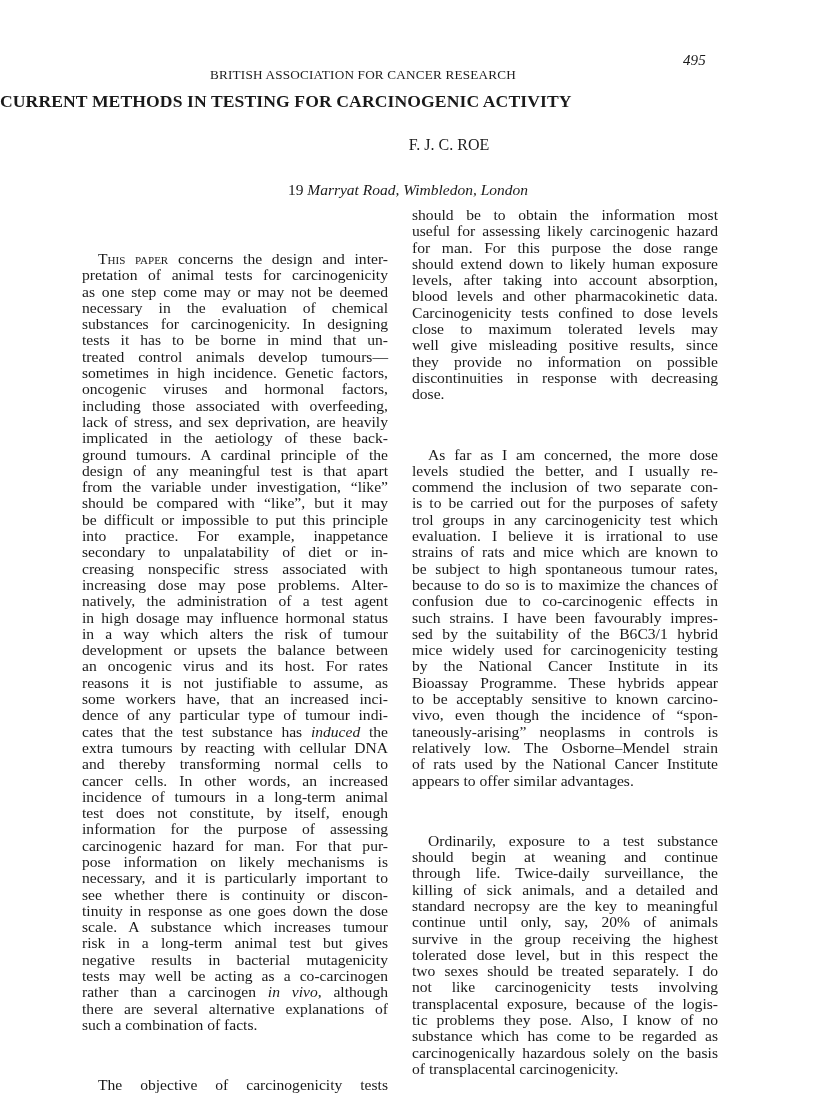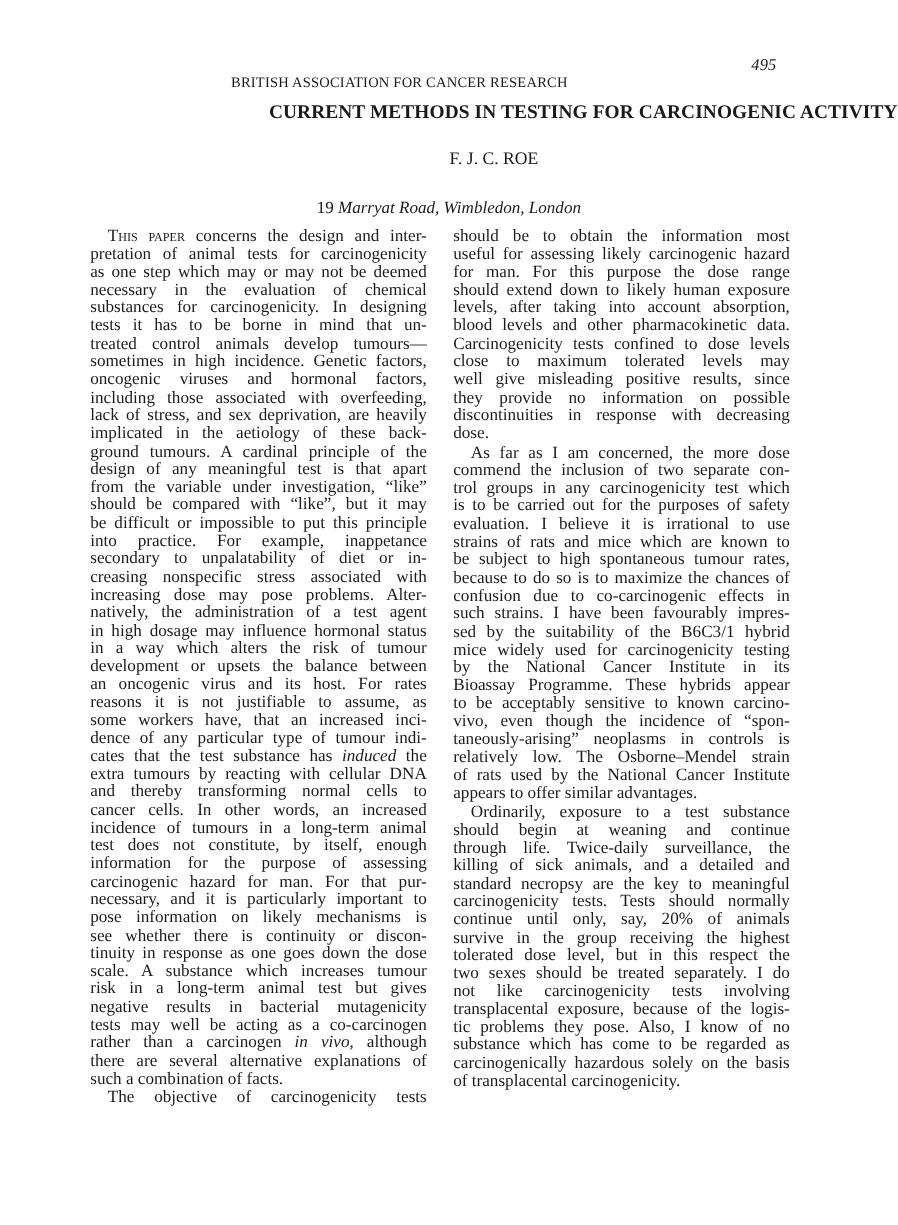--- a/index.html
+++ b/index.html
@@ -34,21 +34,21 @@
     right: 0;
     top: -2px;
     font-size: 15px;
     font-style: italic;
   }
   .title {
     position: absolute;
     top: 91px;
     left: 0;
     width: 816px;
-    text-align: right;
+    text-align: left;
     font-family: "Liberation Serif", serif;
     font-weight: bold;
     font-size: 17.6px;
     letter-spacing: 0.1px;
   }
   .author {
     position: absolute;
     top: 136px;
     left: 0;
     width: 816px;
@@ -93,41 +93,42 @@
     text-align-last: justify;
     white-space: nowrap;
     height: 16.3px;
     overflow: visible;
   }
   .line.last {
     text-align-last: left;
   }
   .line.first {
     padding-left: 16px;
+    margin-top: 44px;
   }
 </style>
 </head>
 <body>
 
 <div class="running-head">
   <span class="rh-title">BRITISH ASSOCIATION FOR CANCER RESEARCH</span>
   <span class="rh-page">495</span>
 </div>
 
 <div class="title">CURRENT METHODS IN TESTING FOR CARCINOGENIC ACTIVITY</div>
 <div class="author">F. J. C. ROE</div>
 <div class="affiliation">
   <span>19 </span><em>Marryat Road, Wimbledon, London</em>
 </div>
 
 <div class="column col-left" id="col-left">
     <div class="para">
       <span class="line first"><span class="smallcaps">This paper</span><span> concerns the design and inter-</span></span>
       <span class="line "><span>pretation of animal tests for carcinogenicity</span></span>
-      <span class="line "><span>as one step which may or may not be deemed</span></span>
+      <span class="line "><span>as one step come may or may not be deemed</span></span>
       <span class="line "><span>necessary in the evaluation of chemical</span></span>
       <span class="line "><span>substances for carcinogenicity. In designing</span></span>
       <span class="line "><span>tests it has to be borne in mind that un-</span></span>
       <span class="line "><span>treated control animals develop tumours—</span></span>
       <span class="line "><span>sometimes in high incidence. Genetic factors,</span></span>
       <span class="line "><span>oncogenic viruses and hormonal factors,</span></span>
       <span class="line "><span>including those associated with overfeeding,</span></span>
       <span class="line "><span>lack of stress, and sex deprivation, are heavily</span></span>
       <span class="line "><span>implicated in the aetiology of these back-</span></span>
       <span class="line "><span>ground tumours. A cardinal principle of the</span></span>
@@ -148,22 +149,22 @@
       <span class="line "><span>some workers have, that an increased inci-</span></span>
       <span class="line "><span>dence of any particular type of tumour indi-</span></span>
       <span class="line "><span>cates that the test substance has </span><em>induced</em><span> the</span></span>
       <span class="line "><span>extra tumours by reacting with cellular DNA</span></span>
       <span class="line "><span>and thereby transforming normal cells to</span></span>
       <span class="line "><span>cancer cells. In other words, an increased</span></span>
       <span class="line "><span>incidence of tumours in a long-term animal</span></span>
       <span class="line "><span>test does not constitute, by itself, enough</span></span>
       <span class="line "><span>information for the purpose of assessing</span></span>
       <span class="line "><span>carcinogenic hazard for man. For that pur-</span></span>
+      <span class="line "><span>pose information on likely mechanisms is</span></span>
       <span class="line "><span>necessary, and it is particularly important to</span></span>
-      <span class="line "><span>pose information on likely mechanisms is</span></span>
       <span class="line "><span>see whether there is continuity or discon-</span></span>
       <span class="line "><span>tinuity in response as one goes down the dose</span></span>
       <span class="line "><span>scale. A substance which increases tumour</span></span>
       <span class="line "><span>risk in a long-term animal test but gives</span></span>
       <span class="line "><span>negative results in bacterial mutagenicity</span></span>
       <span class="line "><span>tests may well be acting as a co-carcinogen</span></span>
       <span class="line "><span>rather than a carcinogen </span><em>in vivo</em><span>, although</span></span>
       <span class="line "><span>there are several alternative explanations of</span></span>
       <span class="line last"><span>such a combination of facts.</span></span>
     </div>
@@ -181,23 +182,24 @@
       <span class="line "><span>blood levels and other pharmacokinetic data.</span></span>
       <span class="line "><span>Carcinogenicity tests confined to dose levels</span></span>
       <span class="line "><span>close to maximum tolerated levels may</span></span>
       <span class="line "><span>well give misleading positive results, since</span></span>
       <span class="line "><span>they provide no information on possible</span></span>
       <span class="line "><span>discontinuities in response with decreasing</span></span>
       <span class="line last"><span>dose.</span></span>
     </div>
     <div class="para">
       <span class="line first"><span>As far as I am concerned, the more dose</span></span>
+      <span class="line "><span>levels studied the better, and I usually re-</span></span>
       <span class="line "><span>commend the inclusion of two separate con-</span></span>
+      <span class="line "><span>is to be carried out for the purposes of safety</span></span>
       <span class="line "><span>trol groups in any carcinogenicity test which</span></span>
-      <span class="line "><span>is to be carried out for the purposes of safety</span></span>
       <span class="line "><span>evaluation. I believe it is irrational to use</span></span>
       <span class="line "><span>strains of rats and mice which are known to</span></span>
       <span class="line "><span>be subject to high spontaneous tumour rates,</span></span>
       <span class="line "><span>because to do so is to maximize the chances of</span></span>
       <span class="line "><span>confusion due to co-carcinogenic effects in</span></span>
       <span class="line "><span>such strains. I have been favourably impres-</span></span>
       <span class="line "><span>sed by the suitability of the B6C3/1 hybrid</span></span>
       <span class="line "><span>mice widely used for carcinogenicity testing</span></span>
       <span class="line "><span>by the National Cancer Institute in its</span></span>
       <span class="line "><span>Bioassay Programme. These hybrids appear</span></span>
@@ -207,21 +209,20 @@
       <span class="line "><span>relatively low. The Osborne–Mendel strain</span></span>
       <span class="line "><span>of rats used by the National Cancer Institute</span></span>
       <span class="line last"><span>appears to offer similar advantages.</span></span>
     </div>
     <div class="para">
       <span class="line first"><span>Ordinarily, exposure to a test substance</span></span>
       <span class="line "><span>should begin at weaning and continue</span></span>
       <span class="line "><span>through life. Twice-daily surveillance, the</span></span>
       <span class="line "><span>killing of sick animals, and a detailed and</span></span>
       <span class="line "><span>standard necropsy are the key to meaningful</span></span>
-      <span class="line "><span>carcinogenicity tests. Tests should normally</span></span>
       <span class="line "><span>continue until only, say, 20% of animals</span></span>
       <span class="line "><span>survive in the group receiving the highest</span></span>
       <span class="line "><span>tolerated dose level, but in this respect the</span></span>
       <span class="line "><span>two sexes should be treated separately. I do</span></span>
       <span class="line "><span>not like carcinogenicity tests involving</span></span>
       <span class="line "><span>transplacental exposure, because of the logis-</span></span>
       <span class="line "><span>tic problems they pose. Also, I know of no</span></span>
       <span class="line "><span>substance which has come to be regarded as</span></span>
       <span class="line "><span>carcinogenically hazardous solely on the basis</span></span>
       <span class="line last"><span>of transplacental carcinogenicity.</span></span>

